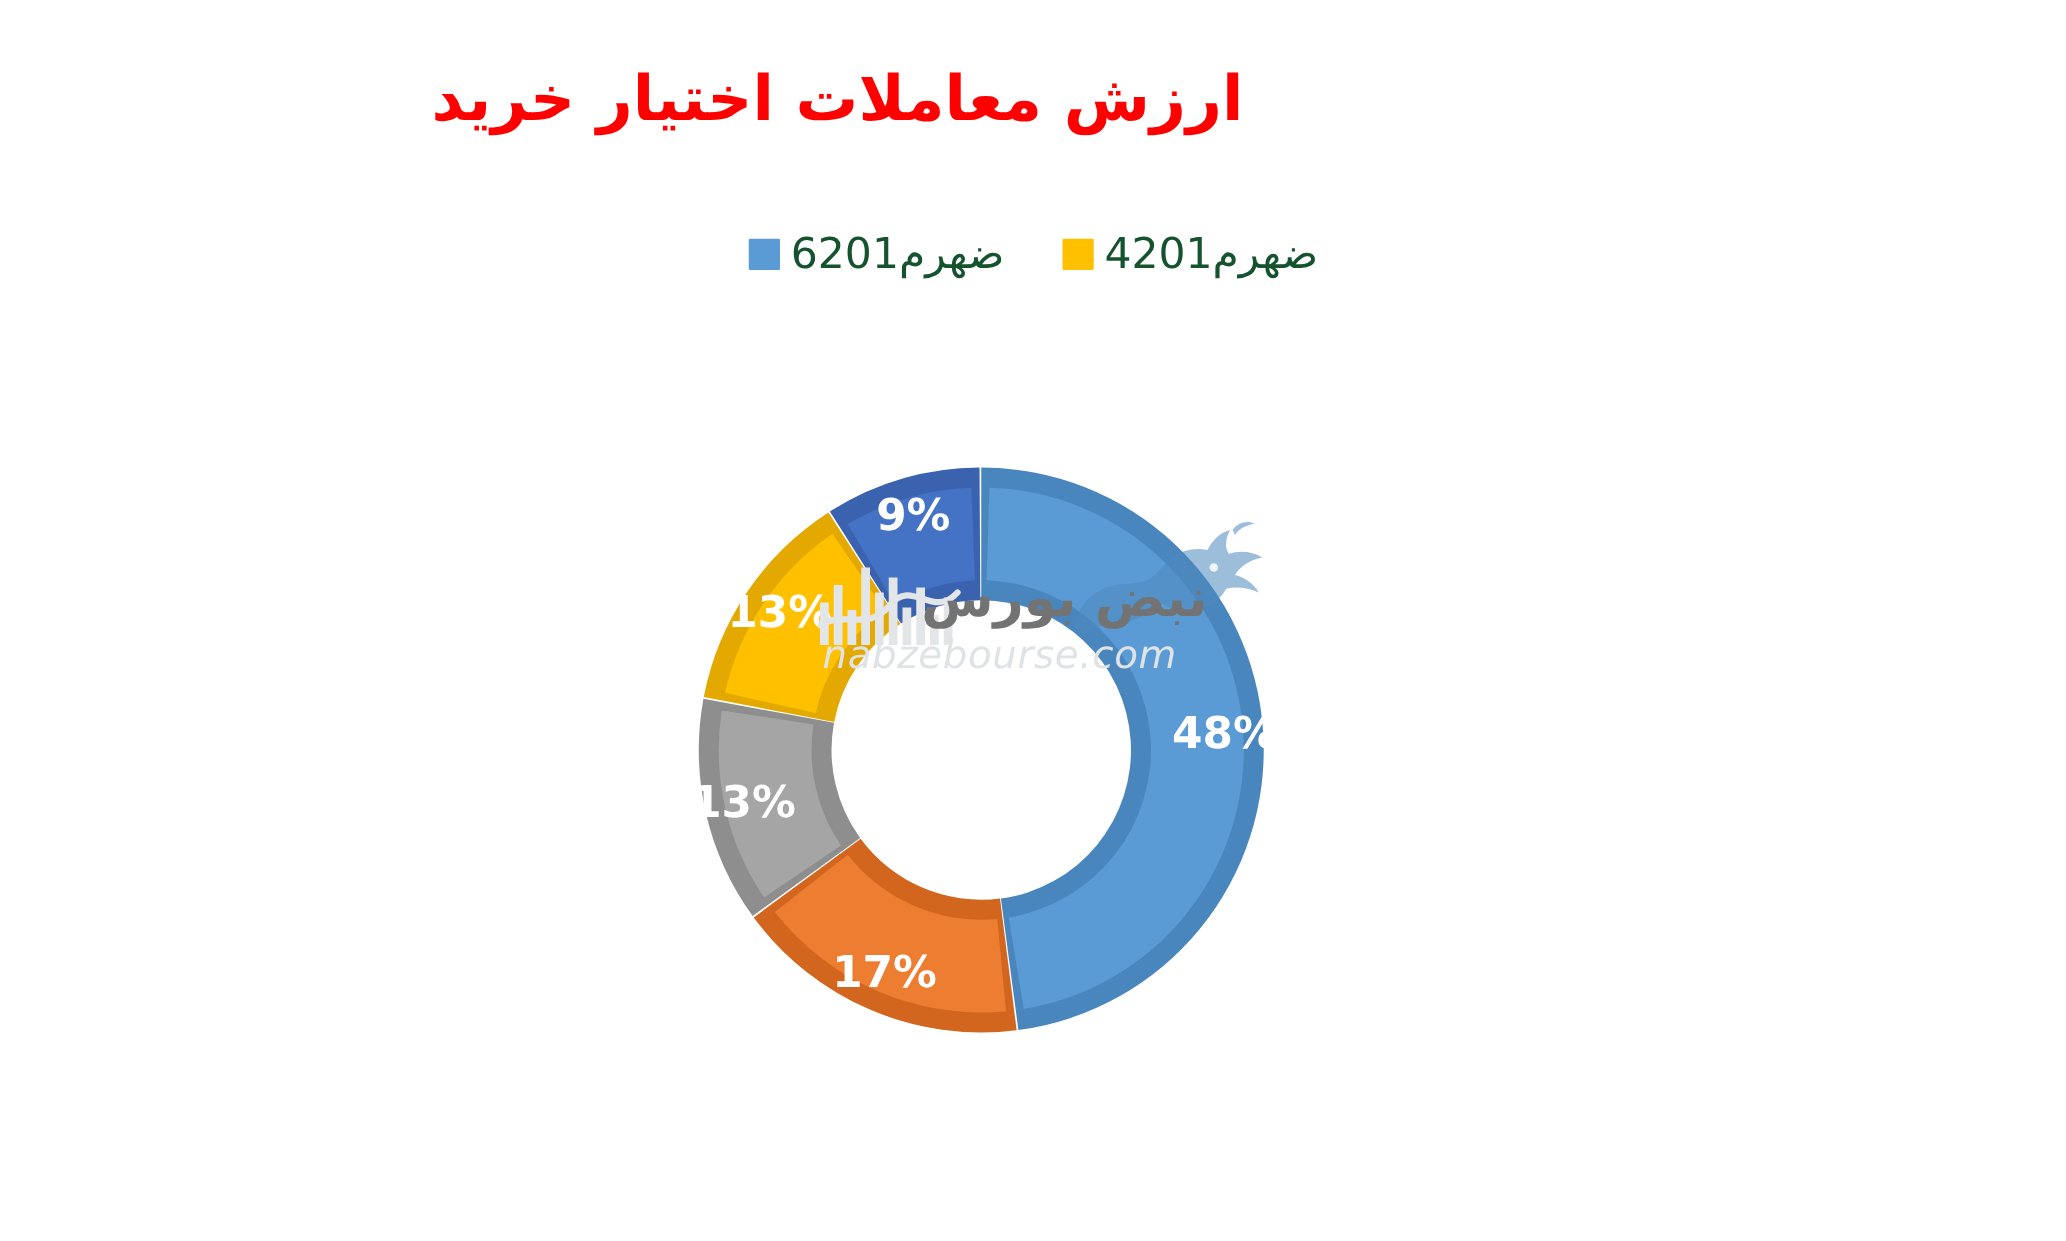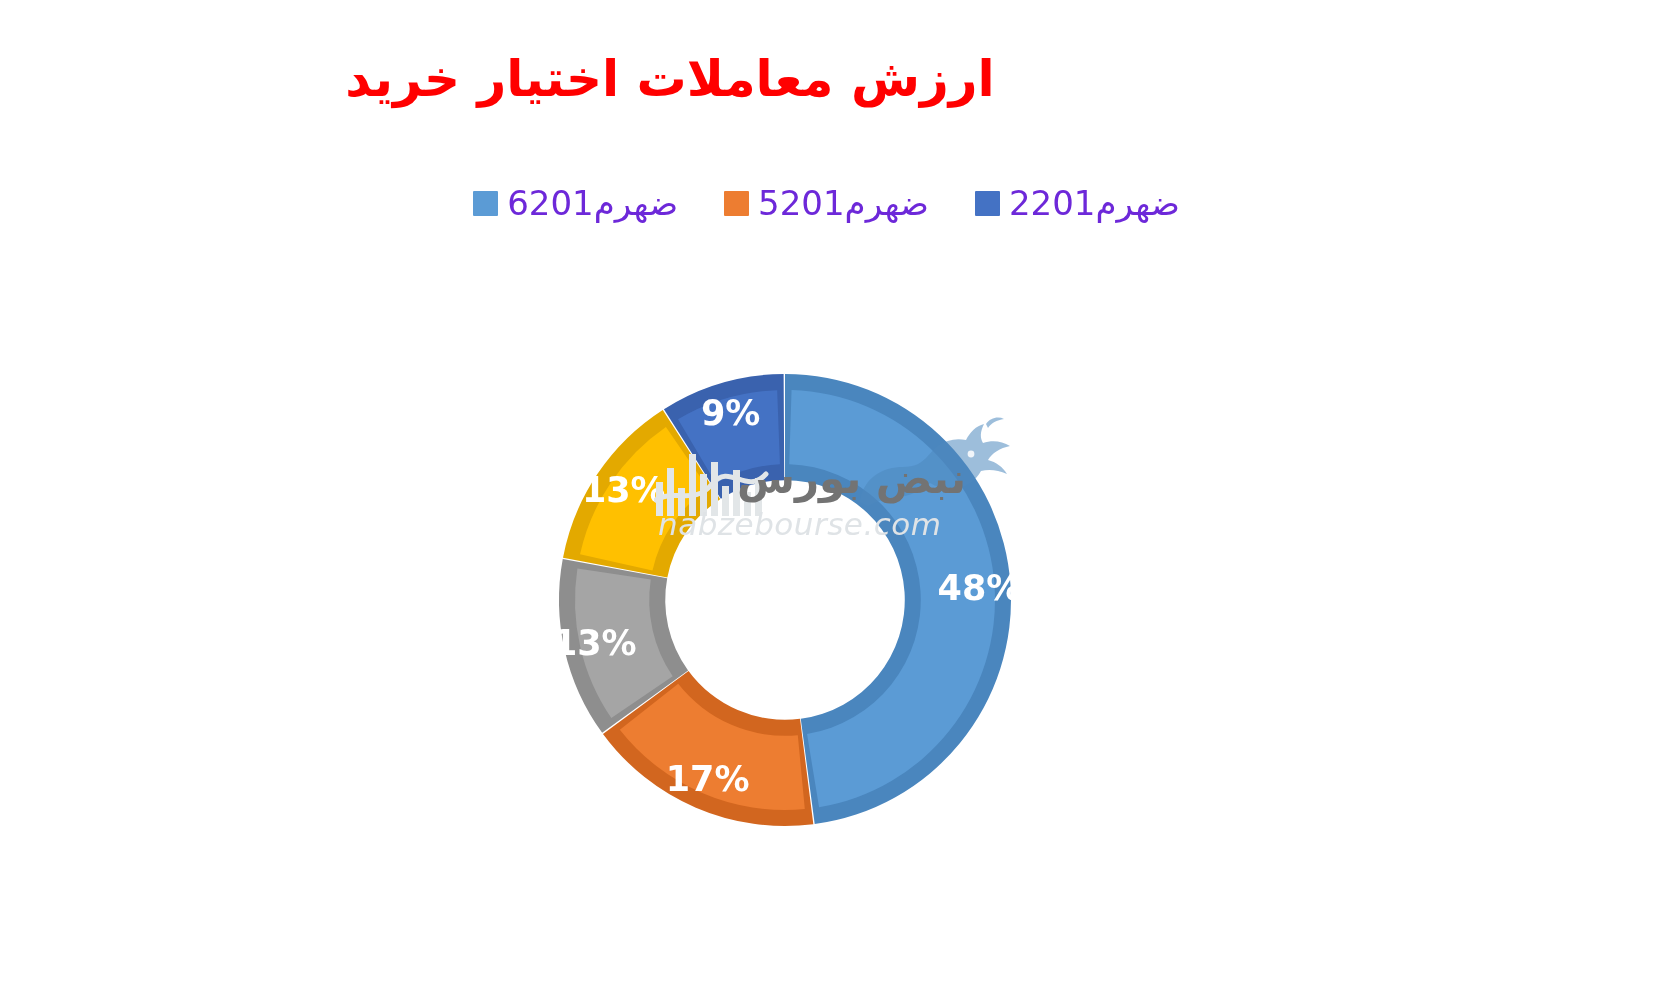--- a/index.html
+++ b/index.html
@@ -58,21 +58,21 @@
     direction: ltr;
   }
   .legend-swatch {
     width: 25px;
     height: 25px;
     flex: 0 0 auto;
     border-radius: 1px;
   }
   .legend-label {
     font-size: 34px;
-    color: #6d28d9;
+    color: #14532d;
     direction: rtl;
     unicode-bidi: bidi-override;
     white-space: nowrap;
     line-height: 1;
     font-weight: normal;
   }
 
   
   .chart-area {
     position: absolute;
@@ -144,26 +144,22 @@
 <div class="page">
 
   <div class="chart-title">ارزش معاملات اختیار خرید</div>
 
   <div class="legend">
     <div class="legend-item">
       <span class="legend-swatch" style="background: rgb(91, 155, 213);"></span>
       <span class="legend-label">ضهرم1026</span>
     </div>
     <div class="legend-item">
-      <span class="legend-swatch" style="background: rgb(237, 125, 49);"></span>
-      <span class="legend-label">ضهرم1025</span>
-    </div>
-    <div class="legend-item">
-      <span class="legend-swatch" style="background: rgb(68, 114, 196);"></span>
-      <span class="legend-label">ضهرم1022</span>
+      <span class="legend-swatch" style="background: rgb(255, 192, 0);"></span>
+      <span class="legend-label">ضهرم1024</span>
     </div>
   </div>
 
   <div class="chart-area">
     <svg class="donut-svg" id="donut" width="1653" height="993">
         <path d="M785,374A226,226 0 0 1 814.6944431267258,824.0407106920384L800.7380548571647,718.7415766667804A119.78,119.78 0 0 0 785,480.22Z" fill="#4A86BE"></path>
         <path d="M791.5580174144914,390.10242400734774A210,210 0 0 1 819.0798872346231,807.2162186849171L807.0350813748435,733.9800865382764A135.78,135.78 0 0 0 789.240226688284,464.28622443675084Z" fill="#5B9BD5"></path>
         <circle cx="785" cy="600" r="117.78" fill="#FFFFFF"></circle>
         <text x="979.5054291033858" y="587.762755648932" text-anchor="middle" dominant-baseline="central" class="slice-label">48%</text>
         <path d="M813.3253107855329,824.217922497072A226,226 0 0 1 602.9770356954966,733.9538743963813L688.5278289186132,670.995553430082A119.78,119.78 0 0 0 800.0124147163324,718.8354989234481Z" fill="#D2661F"></path>

